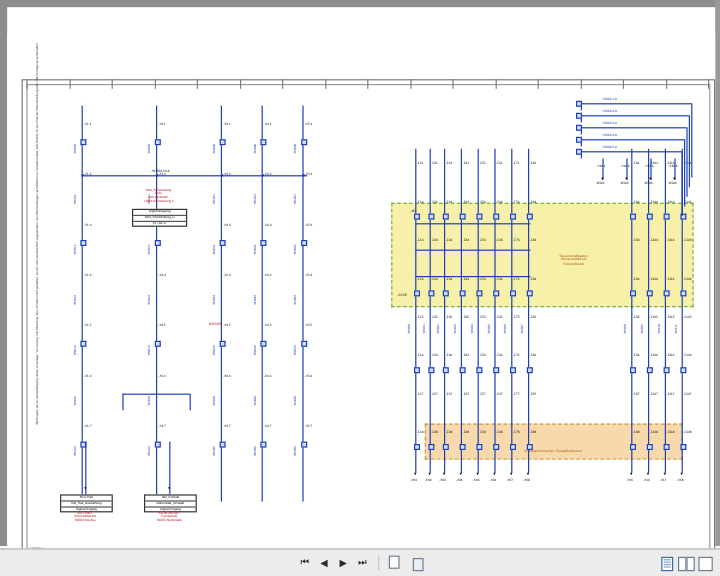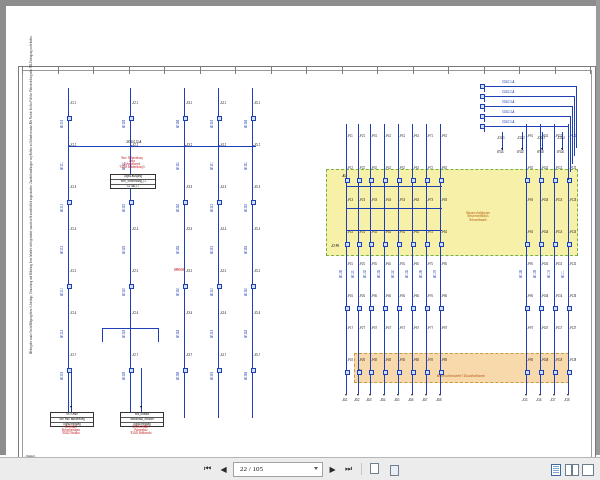--- a/index.html
+++ b/index.html
@@ -576,24 +576,20 @@
         <div class="tb-rowsplit">Stromlaufplan</div>
         <div>Zeichnungsnummer</div>
       </div>
       <div class="tb-cell" style="width:28px;">5710000270</div>
     </div>
   </div>
 
   <div class="toolbar">
     <button class="tb-btn">⏮</button>
     <button class="tb-btn">◀</button>
-    <div class="pagebox">
-      <span class="pv">22 / 105</span>
-      <span class="cv"></span>
-    </div>
     <button class="tb-btn">▶</button>
     <button class="tb-btn">⏭</button>
     <div class="sep"></div>
     <div class="iconbtn">
       <span class="ic-pg"></span>
     </div>
     <div class="iconbtn">
       <span class="ic-pg2"></span>
     </div>
 

